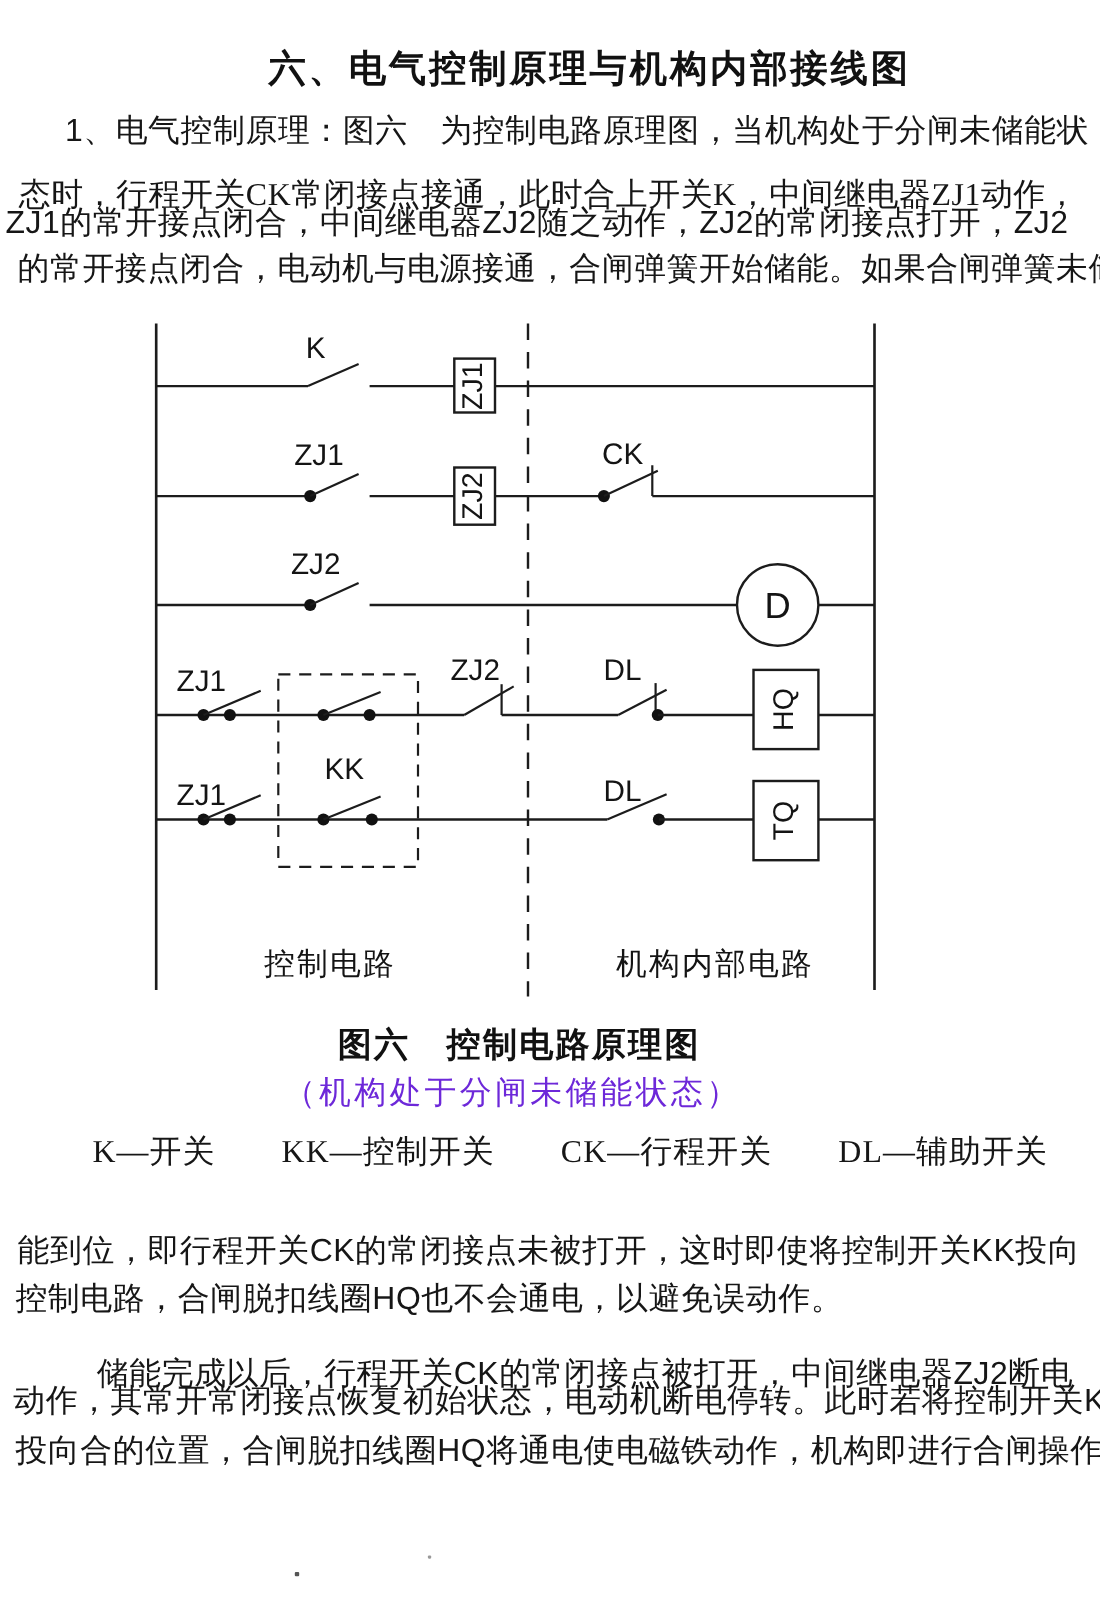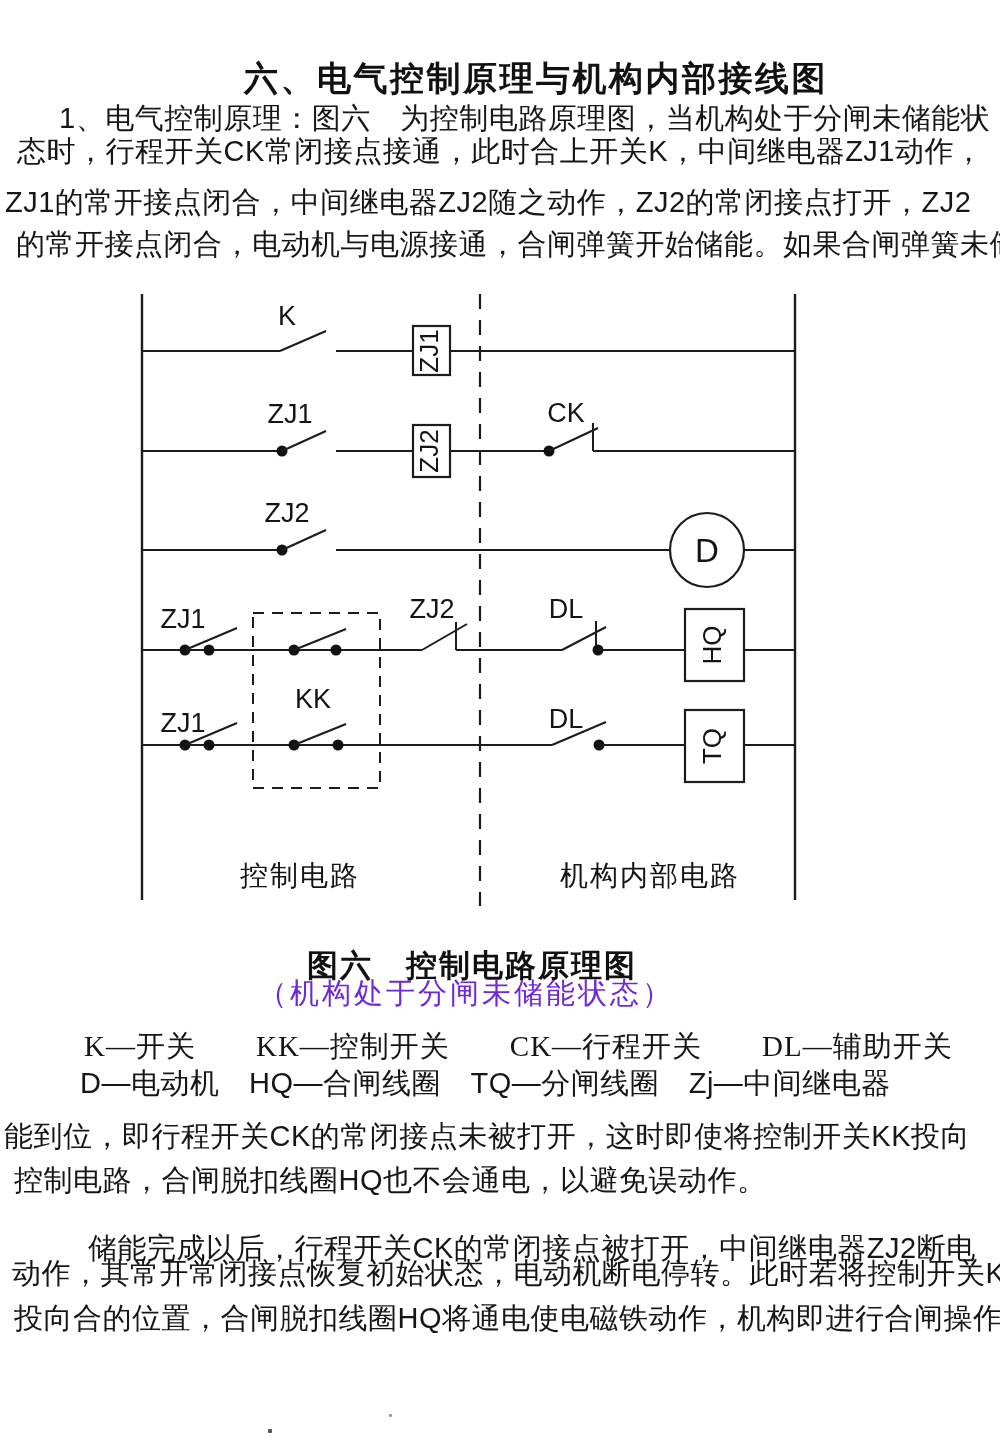--- a/index.html
+++ b/index.html
@@ -13,21 +13,21 @@
     color:#151515;
   }
   .abs{position:absolute;white-space:nowrap;}
   .title{
     font-size:34px;font-weight:bold;letter-spacing:2.5px;color:#111;
   }
   .bodyline{
     font-size:29px;letter-spacing:0.5px;color:#161616;
   }
   .caption{
-    font-size:31px;font-weight:bold;letter-spacing:2px;color:#111;margin-top:16px;
+    font-size:31px;font-weight:bold;letter-spacing:2px;color:#111;
   }
   .subcaption{
     font-size:29px;letter-spacing:3px;color:#6d28d9;
   }
   .legendline{
     font-size:29px;letter-spacing:1px;color:#161616;
   }
   svg.diagram{position:absolute;left:0;top:280px;}
   svg .wire{stroke:#1c1c1c;stroke-width:2.2;fill:none;}
   svg .blade{stroke:#1c1c1c;stroke-width:2;fill:none;}
@@ -41,24 +41,24 @@
   svg .coiltxt{font-size:26px;}
   svg .motortxt{font-size:33px;}
   svg .sect{font-size:28px;letter-spacing:2px;}
   .speck{position:absolute;background:#555;border-radius:1px;}
 </style>
 </head>
 <body>
 
 <div class="page">
 
-  <div class="abs title" style="left:244px;top:56px;">六、电气控制原理与机构内部接线图</div>
+  <div class="abs title" style="left:244px;top:40px;">六、电气控制原理与机构内部接线图</div>
 
   <div class="abs bodyline" style="left:59px;top:99px;">1、电气控制原理：图六　为控制电路原理图，当机构处于分闸未储能状</div>
-  <div class="abs bodyline" style="left:17px;top:132px;">态时，行程开关CK常闭接点接通，此时合上开关K，中间继电器ZJ1动作，</div>
+  <div class="abs bodyline" style="left:17px;top:157px;font-family:Liberation Serif, serif;">态时，行程开关CK常闭接点接通，此时合上开关K，中间继电器ZJ1动作，</div>
   <div class="abs bodyline" style="left:5px;top:183px;">ZJ1的常开接点闭合，中间继电器ZJ2随之动作，ZJ2的常闭接点打开，ZJ2</div>
   <div class="abs bodyline" style="left:16px;top:225px;">的常开接点闭合，电动机与电源接通，合闸弹簧开始储能。如果合闸弹簧未储</div>
 
   <svg class="diagram" width="1000" height="645" viewBox="0 0 1000 645">
 
     <line class="rail" x1="142" y1="14" x2="142" y2="620"></line>
     <line class="rail" x1="795" y1="14" x2="795" y2="620"></line>
     <line class="dashline" x1="480" y1="14" x2="480" y2="626"></line>
 
     <g>
@@ -142,23 +142,22 @@
       <text class="lbl" x="566" y="448" text-anchor="middle">DL</text>
     </g>
 
     <text class="sect" x="300" y="605" text-anchor="middle">控制电路</text>
     <text class="sect" x="650" y="605" text-anchor="middle">机构内部电路</text>
   </svg>
 
   <div class="abs caption" style="left:307px;top:929px;">图六　控制电路原理图</div>
   <div class="abs subcaption" style="left:258px;top:974px;">（机构处于分闸未储能状态）</div>
   <div class="abs legendline" style="left:84px;top:1027px;font-family:Liberation Serif, serif;">K—开关　　KK—控制开关　　CK—行程开关　　DL—辅助开关</div>
-  <div class="abs legendline" style="left:80px;top:1064px;letter-spacing:0.5px;">D—电动机　HQ—合闸线圈　TQ—分闸线圈　Zj—中间继电器</div>
 
-  <div class="abs bodyline" style="left:4px;top:1117px;">能到位，即行程开关CK的常闭接点未被打开，这时即使将控制开关KK投向</div>
+  <div class="abs bodyline" style="left:16px;top:1117px;">能到位，即行程开关CK的常闭接点未被打开，这时即使将控制开关KK投向</div>
   <div class="abs bodyline" style="left:14px;top:1161px;">控制电路，合闸脱扣线圈HQ也不会通电，以避免误动作。</div>
   <div class="abs bodyline" style="left:88px;top:1209px;margin-top:20px;">储能完成以后，行程开关CK的常闭接点被打开，中间继电器ZJ2断电</div>
   <div class="abs bodyline" style="left:12px;top:1254px;">动作，其常开常闭接点恢复初始状态，电动机断电停转。此时若将控制开关KK</div>
   <div class="abs bodyline" style="left:14px;top:1299px;">投向合的位置，合闸脱扣线圈HQ将通电使电磁铁动作，机构即进行合闸操作。</div>
 
   <div class="speck" style="left:268px;top:1429px;width:4px;height:4px;"></div>
   <div class="speck" style="left:389px;top:1414px;width:3px;height:3px;opacity:.6;"></div>
 
 </div>
 

